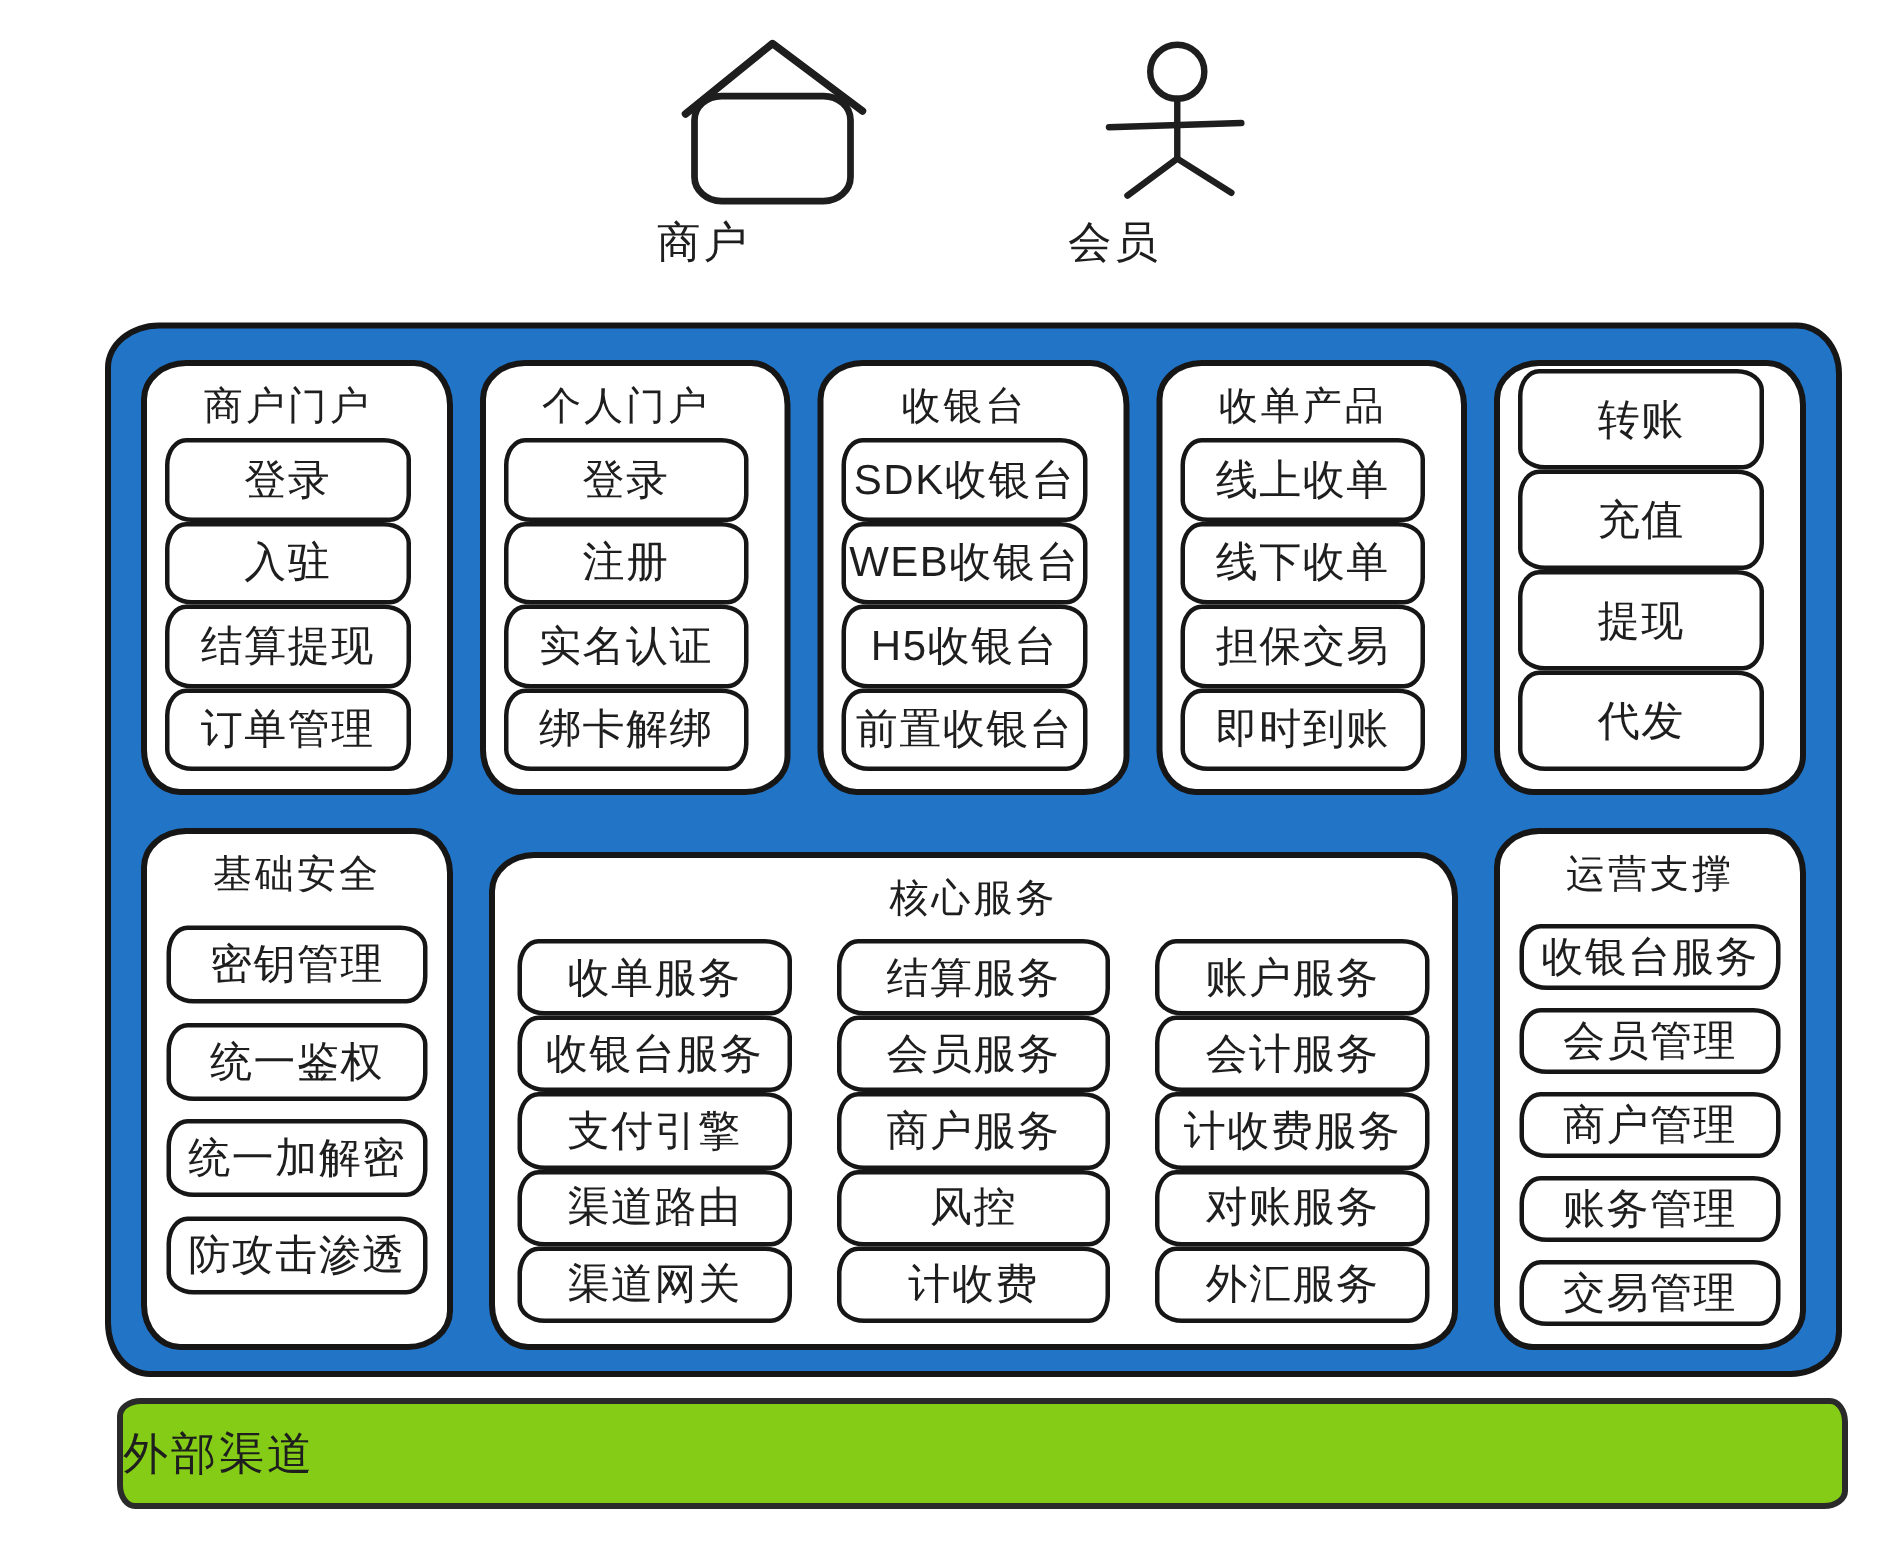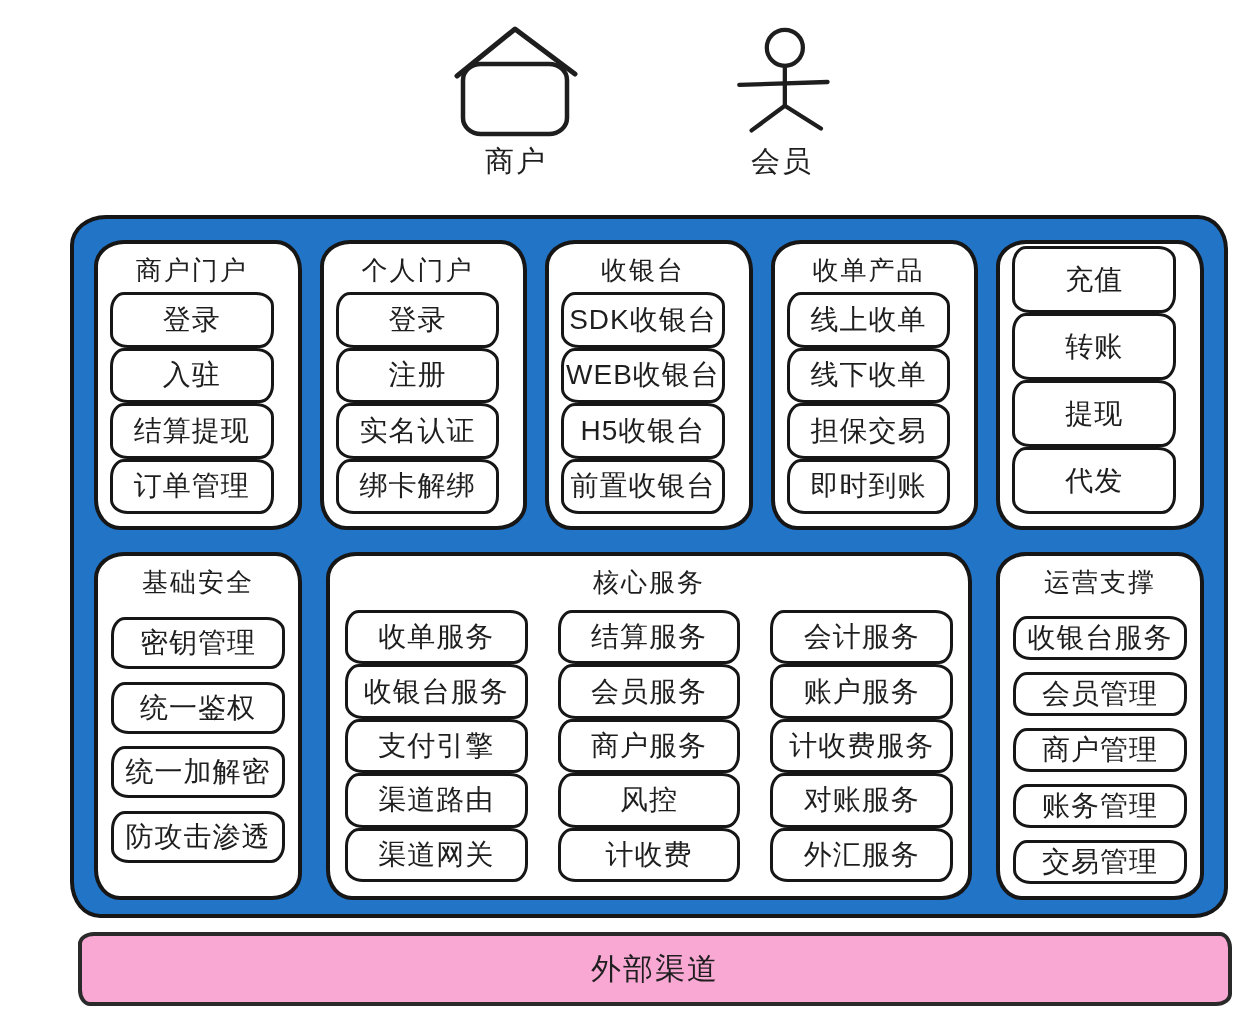--- a/index.html
+++ b/index.html
@@ -2,21 +2,21 @@
 <html><head>
 <meta charset="utf-8">
 <style>
   html,body{margin:0;padding:0;background:#ffffff;}
   .stage{
     position:relative;width:1260px;height:1030px;background:#ffffff;
     font-family:"Liberation Sans","DejaVu Sans",sans-serif;color:#1e1e1e;
     overflow:hidden;
   }
   
-  .actor{position:absolute;text-align:center;}
+  .actor{position:absolute;text-align:left;}
   .actor svg{display:block;margin:0 auto;}
   .actor-label{font-size:29px;margin-top:4px;letter-spacing:2px;}
   #actor-merchant{left:438px;top:24px;width:156px;}
   #actor-member{left:712px;top:26px;width:140px;}
 
   
   .platform{
     position:absolute;left:70px;top:215px;width:1158px;height:703px;
     box-sizing:border-box;background:#2274c7;border:4px solid #161616;
     border-radius:36px 30px 34px 30px / 30px 34px 30px 36px;
@@ -42,31 +42,31 @@
   }
 
   .top-panel{flex:1;padding:2px 24px 12px 12px;}
   .top-panel .btn{flex:1;margin-top:0;}
 
   .side-panel{width:208px;padding:2px 13px 20px 13px;}
   #panel-security .btn{height:52px;}
   #panel-security .btn-gap{flex:1;}
   #panel-ops .btn{flex:1;margin-top:12px;}
 
-  .core-panel{flex:1;padding:2px 15px 14px 15px;}
+  .core-panel{flex:1;padding:2px 15px 14px 15px;margin-top:16px;}
   .core-grid{display:flex;gap:30px;flex:1;margin-top:6px;}
   .core-col{flex:1;display:flex;flex-direction:column;}
   .core-col .btn{flex:1;}
 
   
   .external-bar{
     position:absolute;left:78px;top:932px;width:1154px;height:74px;
-    box-sizing:border-box;background:#f9a8d4;border:4px solid #2a2a2a;
+    box-sizing:border-box;background:#84cc16;border:4px solid #2a2a2a;
     border-radius:16px 12px 16px 12px / 12px 16px 12px 16px;
-    display:flex;align-items:center;justify-content:center;
+    display:flex;align-items:center;justify-content:flex-start;
     font-size:30px;letter-spacing:2px;
   }
 </style>
 </head>
 <body>
 
 <div class="stage">
 
   <div class="actor" id="actor-merchant">
     <svg width="130" height="114" viewBox="0 0 130 114">
@@ -116,22 +116,22 @@
 
       <div class="panel top-panel">
         <div class="panel-title">收单产品</div>
         <div class="btn">线上收单</div>
         <div class="btn">线下收单</div>
         <div class="btn">担保交易</div>
         <div class="btn">即时到账</div>
       </div>
 
       <div class="panel top-panel">
+        <div class="btn">转账</div>
         <div class="btn">充值</div>
-        <div class="btn">转账</div>
         <div class="btn">提现</div>
         <div class="btn">代发</div>
       </div>
 
     </div>
 
     <div class="row2">
 
       <div class="panel side-panel" id="panel-security">
         <div class="panel-title">基础安全</div>
@@ -157,22 +157,22 @@
             <div class="btn">渠道网关</div>
           </div>
           <div class="core-col">
             <div class="btn">结算服务</div>
             <div class="btn">会员服务</div>
             <div class="btn">商户服务</div>
             <div class="btn">风控</div>
             <div class="btn">计收费</div>
           </div>
           <div class="core-col">
+            <div class="btn">账户服务</div>
             <div class="btn">会计服务</div>
-            <div class="btn">账户服务</div>
             <div class="btn">计收费服务</div>
             <div class="btn">对账服务</div>
             <div class="btn">外汇服务</div>
           </div>
         </div>
       </div>
 
       <div class="panel side-panel" id="panel-ops">
         <div class="panel-title">运营支撑</div>
         <div class="btn">收银台服务</div>

